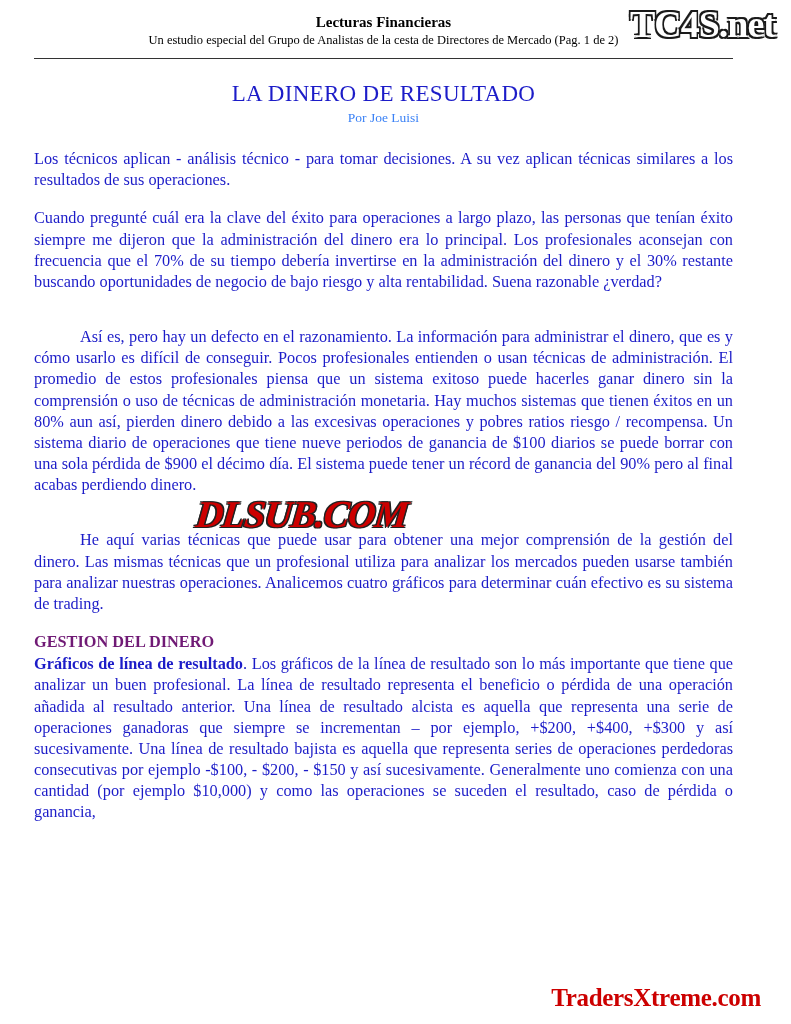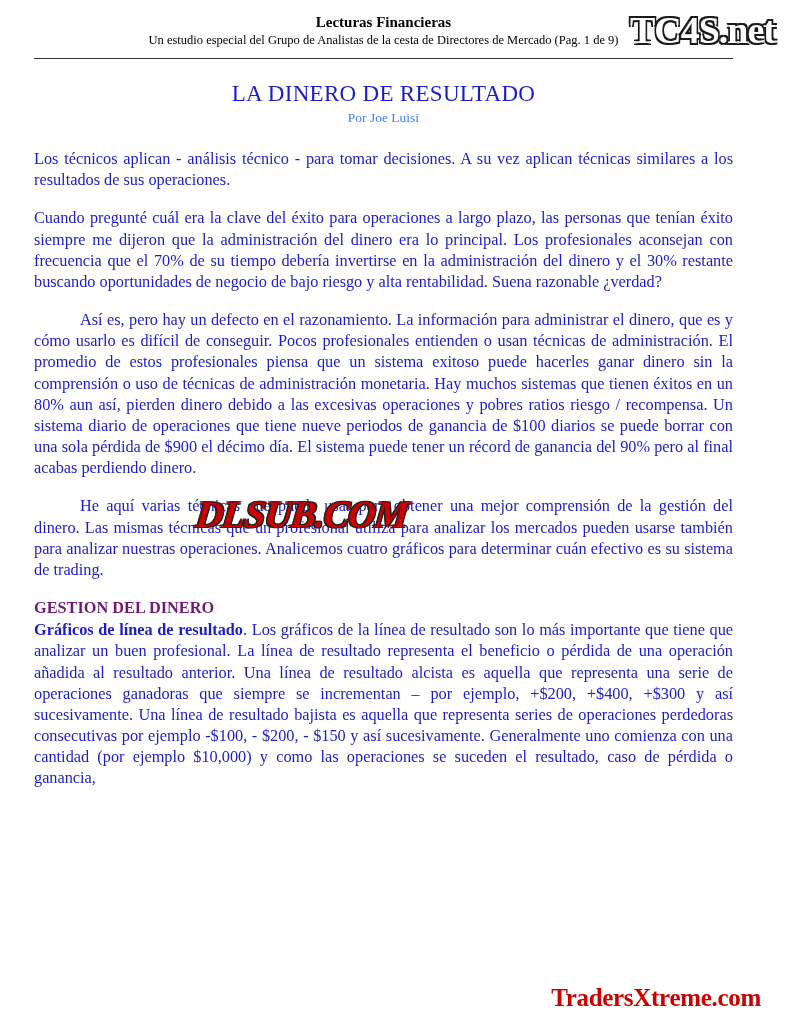--- a/index.html
+++ b/index.html
@@ -60,34 +60,35 @@
     font-size: 16.3px;
     line-height: 1.30;
     text-align: justify;
     margin-top: 22px;
   }
   .body-text p {
     margin: 0 0 17px 0;
   }
   .body-text p.indent {
     text-indent: 46px;
+    margin-top: 34px;
   }
   .section-head {
     color: #701a75;
     font-weight: bold;
     font-size: 16.3px;
     margin: 0 0 1px 0;
   }
   .lead-bold {
     font-weight: bold;
   }
   
   .wm-tc4s {
     position: absolute;
-    top: 8px;
+    top: 2px;
     right: 16px;
     font-family: "Liberation Serif", serif;
     font-weight: bold;
     font-size: 38px;
     color: #ffffff;
     text-shadow:
       -1.6px -1.6px 0 #1a1a1a,
        1.6px -1.6px 0 #1a1a1a,
       -1.6px  1.6px 0 #1a1a1a,
        1.6px  1.6px 0 #1a1a1a,
@@ -127,21 +128,21 @@
     letter-spacing: -0.3px;
   }
 </style>
 </head>
 <body>
 
 <div class="page">
 
   <div class="header-block">
     <div class="header-title">Lecturas Financieras</div>
-    <div class="header-sub">Un estudio especial del Grupo de Analistas  de la cesta de Directores de Mercado (Pag. 1 de 9)</div>
+    <div class="header-sub">Un estudio especial del Grupo de Analistas  de la cesta de Directores de Mercado (Pag. 1 de 2)</div>
   </div>
 
   <hr class="hrule">
 
   <div class="doc-title">LA DINERO DE RESULTADO</div>
   <div class="doc-author">Por Joe Luisi</div>
 
   <div class="body-text">
     <p>Los técnicos aplican - análisis técnico - para tomar decisiones. A su vez aplican técnicas similares a los resultados de  sus operaciones.</p>
     <p>Cuando pregunté cuál era la clave del éxito para operaciones a largo plazo, las personas que tenían éxito siempre me dijeron que la administración del dinero era lo principal. Los profesionales aconsejan con frecuencia que el 70% de su tiempo debería invertirse en la administración del dinero y el 30% restante buscando oportunidades de negocio de bajo riesgo y alta rentabilidad. Suena razonable ¿verdad?</p>

